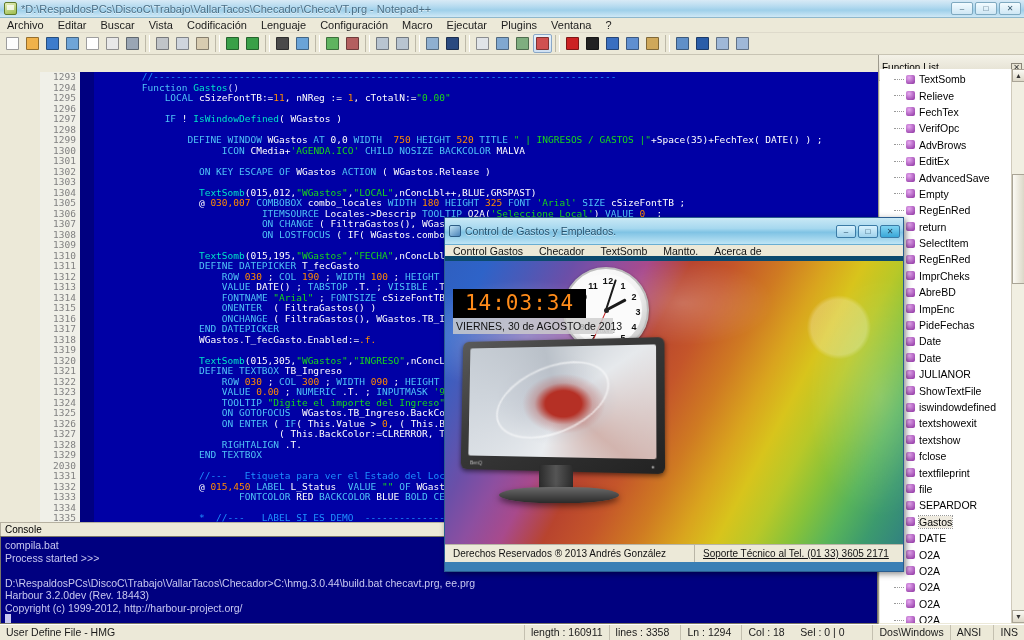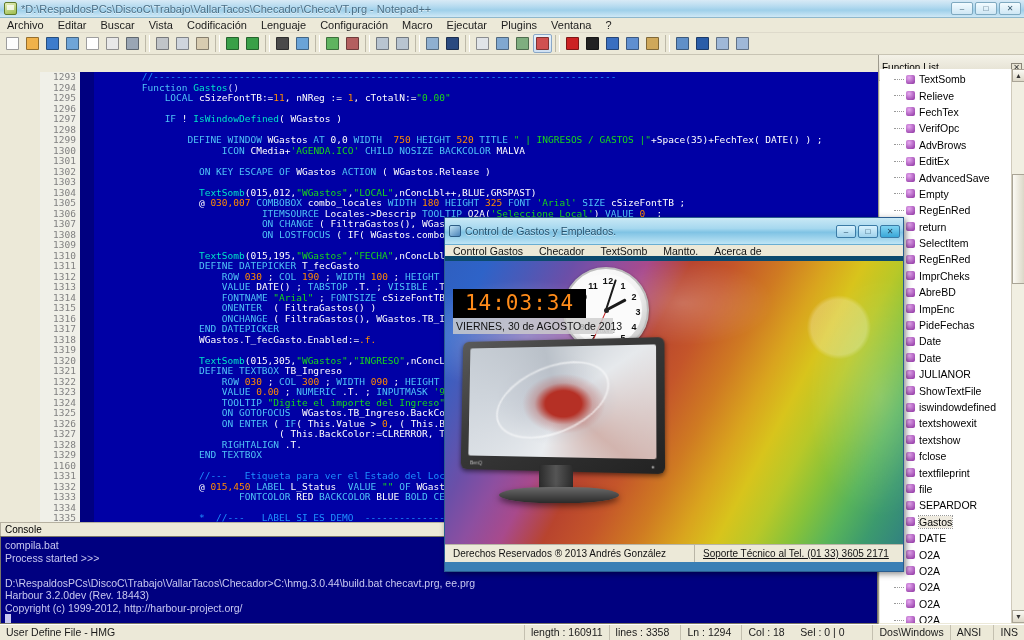--- a/index.html
+++ b/index.html
@@ -462,21 +462,21 @@
         <div class="ln">1320</div>
         <div class="ln">1321</div>
         <div class="ln">1322</div>
         <div class="ln">1323</div>
         <div class="ln">1324</div>
         <div class="ln">1325</div>
         <div class="ln">1326</div>
         <div class="ln">1327</div>
         <div class="ln">1328</div>
         <div class="ln">1329</div>
-        <div class="ln">1160</div>
+        <div class="ln">2030</div>
         <div class="ln">1331</div>
         <div class="ln">1332</div>
         <div class="ln">1333</div>
         <div class="ln">1334</div>
         <div class="ln">1335</div>
       </div>
     <div class="foldcol"></div>
     <div class="code" id="code"><div class="ln"><span class="cmt">        //---------------------------------------------------------------------------------</span></div><div class="ln"><span class="pl">        </span><span class="kw">Function</span><span class="pl"> </span><span class="fn">Gastos</span><span class="op">()</span></div><div class="ln"><span class="pl">            </span><span class="kw">LOCAL</span><span class="pl"> cSizeFontTB:=</span><span class="num">11</span><span class="pl">, nNReg := </span><span class="num">1</span><span class="pl">, cTotalN:=</span><span class="str">"0.00"</span></div><div class="ln"><span class="pl"></span></div><div class="ln"><span class="pl">            </span><span class="kw">IF</span><span class="pl"> ! </span><span class="fn">IsWindowDefined</span><span class="pl">( WGastos )</span></div><div class="ln"><span class="pl"></span></div><div class="ln"><span class="pl">                </span><span class="kw">DEFINE WINDOW</span><span class="pl"> WGastos </span><span class="kw">AT</span><span class="pl"> 0,0 </span><span class="kw">WIDTH</span><span class="pl">  </span><span class="num">750</span><span class="pl"> </span><span class="kw">HEIGHT</span><span class="pl"> </span><span class="num">520</span><span class="pl"> </span><span class="kw">TITLE</span><span class="str"> " | INGRESOS / GASTOS |"</span><span class="pl">+Space(35)+FechTex( DATE() ) ;</span></div><div class="ln"><span class="pl">                      </span><span class="kw">ICON</span><span class="pl"> CMedia+</span><span class="str">'AGENDA.ICO'</span><span class="pl"> </span><span class="kw">CHILD NOSIZE BACKCOLOR</span><span class="pl"> MALVA</span></div><div class="ln"><span class="pl"></span></div><div class="ln"><span class="pl">                  </span><span class="kw">ON KEY ESCAPE OF</span><span class="pl"> WGastos </span><span class="kw">ACTION</span><span class="pl"> ( WGastos.Release )</span></div><div class="ln"><span class="pl"></span></div><div class="ln"><span class="pl">                  </span><span class="fn">TextSomb</span><span class="pl">(015,012,</span><span class="str">"WGastos"</span><span class="pl">,</span><span class="str">"LOCAL"</span><span class="pl">,nConcLbl++,BLUE,GRSPAST)</span></div><div class="ln"><span class="pl">                  @ </span><span class="num">030,007</span><span class="pl"> </span><span class="kw">COMBOBOX</span><span class="pl"> combo_locales </span><span class="kw">WIDTH</span><span class="pl"> </span><span class="num">180</span><span class="pl"> </span><span class="kw">HEIGHT</span><span class="pl"> </span><span class="num">325</span><span class="pl"> </span><span class="kw">FONT</span><span class="str"> 'Arial' </span><span class="kw">SIZE</span><span class="pl"> cSizeFontTB ;</span></div><div class="ln"><span class="pl">                             </span><span class="kw">ITEMSOURCE</span><span class="pl"> Locales-&gt;Descrip </span><span class="kw">TOOLTIP</span><span class="pl"> O2A(</span><span class="str">'Seleccione Local'</span><span class="pl">) </span><span class="kw">VALUE</span><span class="pl"> </span><span class="num">0</span><span class="pl">  ;</span></div><div class="ln"><span class="pl">                             </span><span class="kw">ON CHANGE</span><span class="pl"> ( FiltraGastos(), WGastos.TB_Ingreso.SetFocus ) ;</span></div><div class="ln"><span class="pl">                             </span><span class="kw">ON LOSTFOCUS</span><span class="pl"> ( IF( WGastos.combo_locales.Value = </span><span class="num">0</span><span class="pl">, WGastos</span></div><div class="ln"><span class="pl"></span></div><div class="ln"><span class="pl">                  </span><span class="fn">TextSomb</span><span class="pl">(015,195,</span><span class="str">"WGastos"</span><span class="pl">,</span><span class="str">"FECHA"</span><span class="pl">,nConcLbl++,BLUE,GRSPAST)</span></div><div class="ln"><span class="pl">                  </span><span class="kw">DEFINE DATEPICKER</span><span class="pl"> T_fecGasto</span></div><div class="ln"><span class="pl">                      </span><span class="kw">ROW</span><span class="pl"> </span><span class="num">030</span><span class="pl"> ; </span><span class="kw">COL</span><span class="pl"> </span><span class="num">190</span><span class="pl"> ; </span><span class="kw">WIDTH</span><span class="pl"> </span><span class="num">100</span><span class="pl"> ; </span><span class="kw">HEIGHT</span><span class="pl"> </span><span class="num">24</span></div><div class="ln"><span class="pl">                      </span><span class="kw">VALUE</span><span class="pl"> DATE() ; </span><span class="kw">TABSTOP</span><span class="pl"> .T. ; </span><span class="kw">VISIBLE</span><span class="pl"> .T.</span></div><div class="ln"><span class="pl">                      </span><span class="kw">FONTNAME</span><span class="str"> "Arial"</span><span class="pl"> ; </span><span class="kw">FONTSIZE</span><span class="pl"> cSizeFontTB</span></div><div class="ln"><span class="pl">                      </span><span class="kw">ONENTER</span><span class="pl">  ( FiltraGastos() )</span></div><div class="ln"><span class="pl">                      </span><span class="kw">ONCHANGE</span><span class="pl"> ( FiltraGastos(), WGastos.TB_Ingreso.SetFocus )</span></div><div class="ln"><span class="pl">                  </span><span class="kw">END DATEPICKER</span></div><div class="ln"><span class="pl">                  WGastos.T_fecGasto.Enabled:=</span><span class="num">.f.</span></div><div class="ln"><span class="pl"></span></div><div class="ln"><span class="pl">                  </span><span class="fn">TextSomb</span><span class="pl">(015,305,</span><span class="str">"WGastos"</span><span class="pl">,</span><span class="str">"INGRESO"</span><span class="pl">,nConcLbl++,BLUE,GRSPAST)</span></div><div class="ln"><span class="pl">                  </span><span class="kw">DEFINE TEXTBOX</span><span class="pl"> TB_Ingreso</span></div><div class="ln"><span class="pl">                      </span><span class="kw">ROW</span><span class="pl"> </span><span class="num">030</span><span class="pl"> ; </span><span class="kw">COL</span><span class="pl"> </span><span class="num">300</span><span class="pl"> ; </span><span class="kw">WIDTH</span><span class="pl"> </span><span class="num">090</span><span class="pl"> ; </span><span class="kw">HEIGHT</span><span class="pl"> </span><span class="num">24</span><span class="pl"> ; </span><span class="kw">FONTNAME</span><span class="str"> "Arial"</span><span class="pl"> ; F</span></div><div class="ln"><span class="pl">                      </span><span class="kw">VALUE</span><span class="pl"> </span><span class="num">0.00</span><span class="pl"> ; </span><span class="kw">NUMERIC</span><span class="pl"> .T. ; </span><span class="kw">INPUTMASK</span><span class="str"> '99999.99'</span></div><div class="ln"><span class="pl">                      </span><span class="kw">TOOLTIP</span><span class="str"> "Digite el importe del Ingreso"</span></div><div class="ln"><span class="pl">                      </span><span class="kw">ON GOTOFOCUS</span><span class="pl">  WGastos.TB_Ingreso.BackColor:=aColTx8x</span></div><div class="ln"><span class="pl">                      </span><span class="kw">ON ENTER</span><span class="pl"> ( </span><span class="kw">IF</span><span class="pl">( This.Value &gt; </span><span class="num">0</span><span class="pl">, ( This.BackColor:=aColNorm, Wgast</span></div><div class="ln"><span class="pl">                                ( This.BackColor:=CLRERROR, This.SetFocus ) ) )</span></div><div class="ln"><span class="pl">                      </span><span class="kw">RIGHTALIGN</span><span class="pl"> .T.</span></div><div class="ln"><span class="pl">                  </span><span class="kw">END TEXTBOX</span></div><div class="ln"><span class="pl"></span></div><div class="ln"><span class="cmt">                  //---   Etiqueta para ver el Estado del Local  ------------------------</span></div><div class="ln"><span class="pl">                  @ </span><span class="num">015,450</span><span class="pl"> </span><span class="kw">LABEL</span><span class="pl"> L_Status  </span><span class="kw">VALUE</span><span class="str"> ""</span><span class="pl"> </span><span class="kw">OF</span><span class="pl"> WGastos </span><span class="kw">WIDTH</span><span class="pl"> 220 </span><span class="kw">HEIGHT</span><span class="pl"> 50 FO</span></div><div class="ln"><span class="pl">                         </span><span class="kw">FONTCOLOR</span><span class="pl"> RED </span><span class="kw">BACKCOLOR</span><span class="pl"> BLUE </span><span class="kw">BOLD CENTERALIGN TRANSPARENT</span></div><div class="ln"><span class="pl"></span></div><div class="ln"><span class="cmt">                  *  //---   LABEL SI ES DEMO  --------------------------------</span></div></div>
     <div class="ed-vscroll">
       <div class="thumb"></div>

